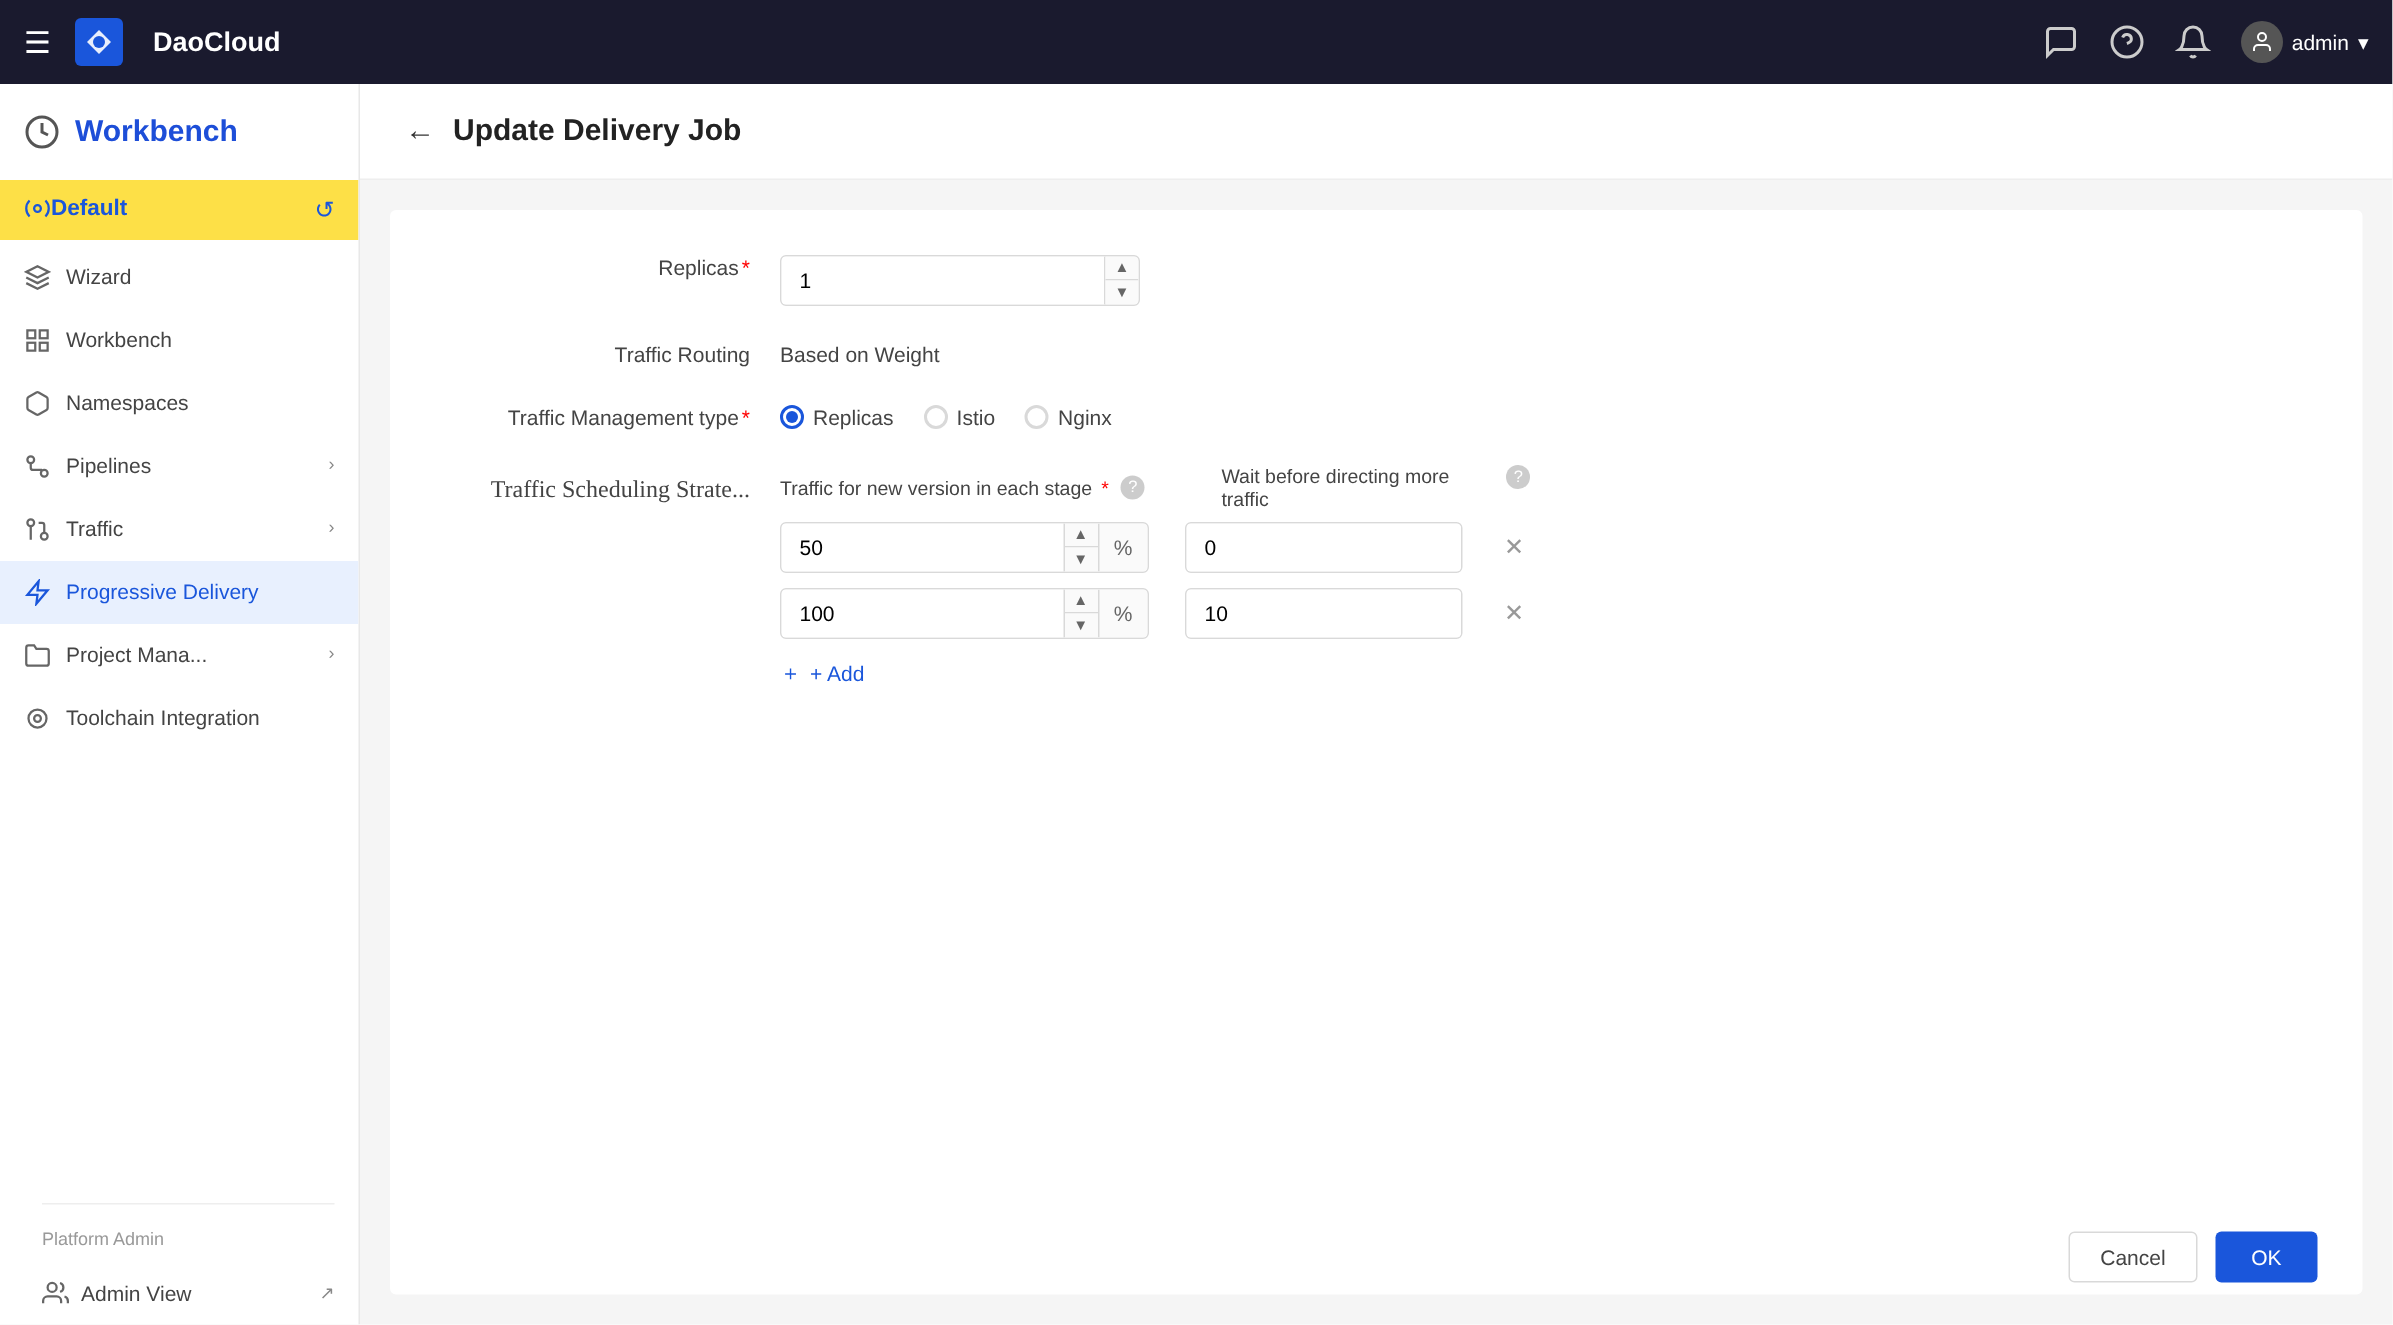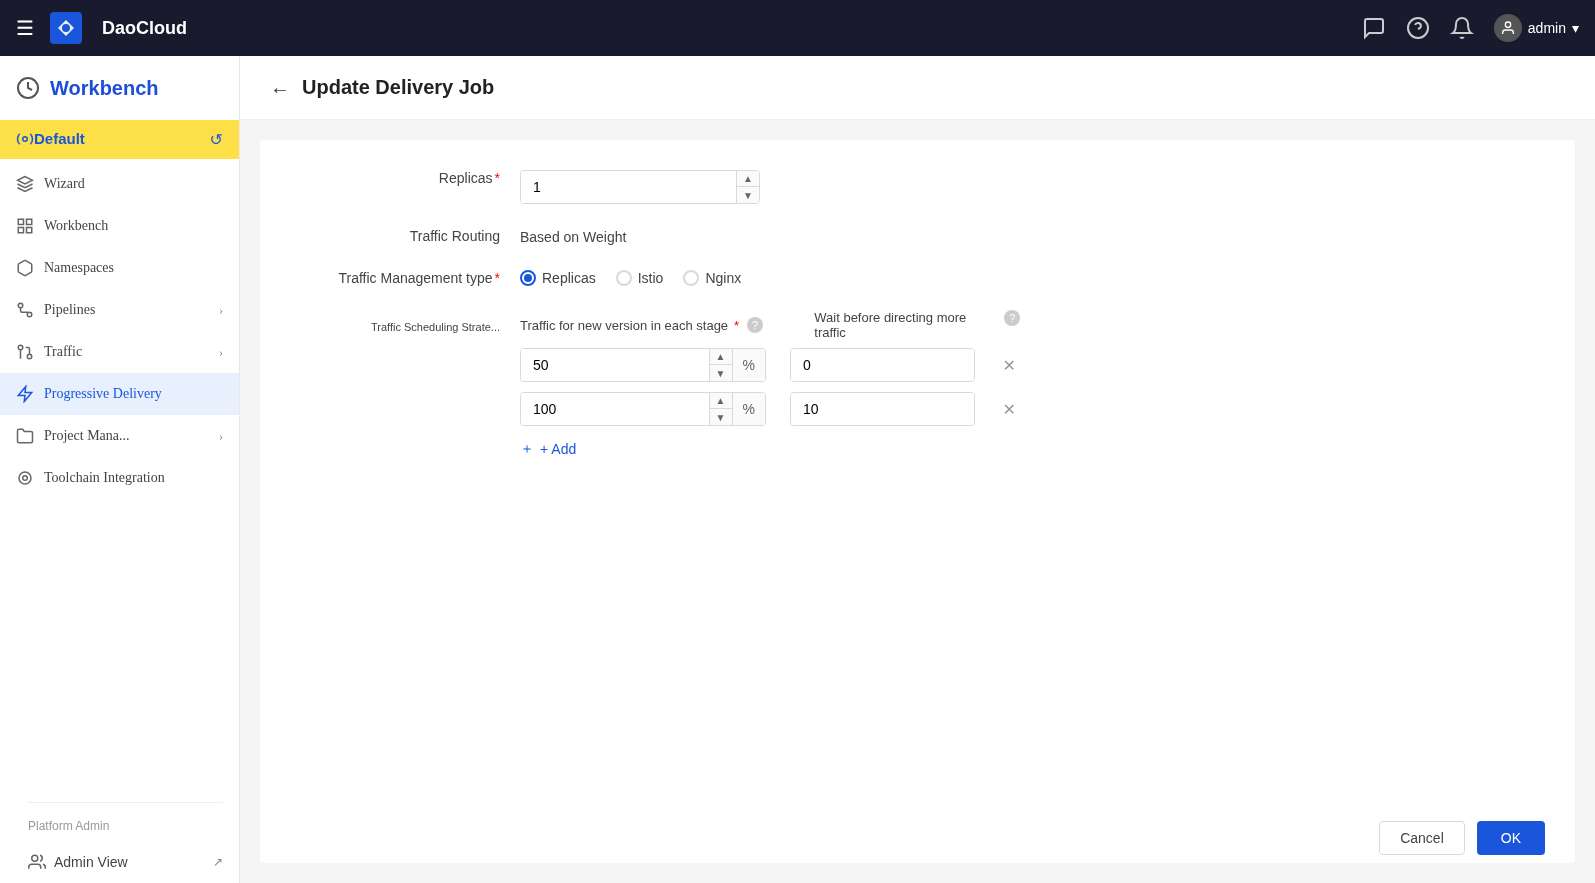--- a/index.html
+++ b/index.html
@@ -87,29 +87,28 @@
       display: flex;
       align-items: center;
       gap: 10px;
       padding: 20px 16px 16px;
       font-size: 20px;
       font-weight: 600;
       color: #1d4ed8;
     }
     .sidebar-item {
       display: flex;
-      align-items: center;
+      align-items: flex-start;
       gap: 10px;
       padding: 12px 16px;
       font-size: 14px;
       color: #444;
       cursor: pointer;
       border-radius: 0;
       transition: background 0.15s;
-      font-family: Liberation Serif, serif;
     }
     .sidebar-item.active {
       background: #e8f0fe;
       color: #1a56db;
       font-weight: 500;
     }
     .sidebar-default-item {
       display: flex;
       align-items: flex-start;
       padding: 10px 16px;
@@ -300,22 +299,23 @@
       color: #444;
       font-size: 14px;
     }
     .traffic-routing-value {
       color: #444;
       font-size: 14px;
     }
 
     
     .traffic-scheduling-label {
-      font-size: 11px;
-      color: #444;
+      font-size: 16px;
+      color: #444;
+      font-family: Liberation Serif, serif;
     }
     .help-icon {
       display: inline-flex;
       align-items: center;
       justify-content: center;
       width: 16px;
       height: 16px;
       border-radius: 50%;
       background: #ccc;
       color: white;

